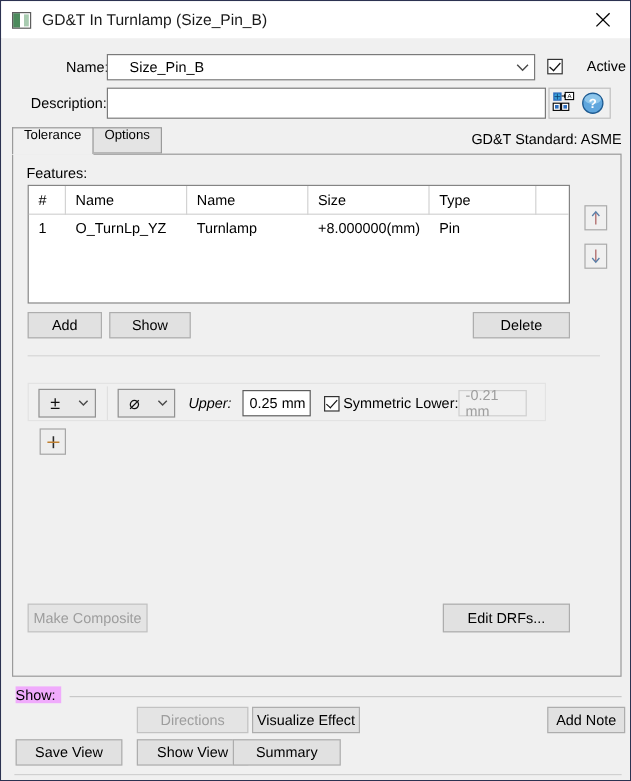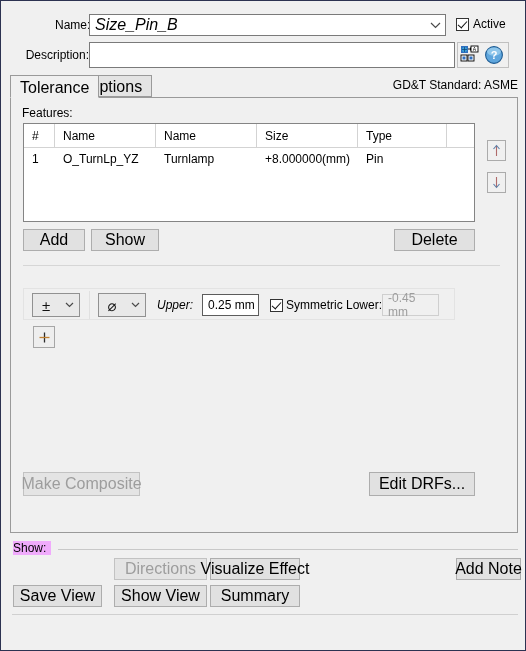--- a/index.html
+++ b/index.html
@@ -87,35 +87,34 @@
   }
   #name-combo {
     position: absolute;
     left: 88px; top: 0;
     width: 357px; height: 22px;
     background: #fff;
     border: 1px solid #7a7a7a;
     display: flex; align-items: center;
   }
   #name-value {
-    padding-left: 5px;
-    font-size: 16px;
+    padding-left: 18px;
+    font-size: 12px;
     flex: 1 1 auto;
     white-space: nowrap;
     overflow: hidden;
-    font-style: italic;
   }
   #name-combo-arrow {
     width: 20px; height: 20px;
     display: flex; align-items: center; justify-content: center;
   }
   #active-check {
     position: absolute;
     left: 455px; top: 3px;
-    display: flex; align-items: center; gap: 4px;
+    display: flex; align-items: center; gap: 20px;
   }
 
   .cbox {
     width: 13px; height: 13px;
     border: 1px solid #333;
     background: #fff;
     position: relative;
     flex: 0 0 auto;
   }
   .cbox.checked::after {
@@ -166,23 +165,23 @@
 
   
   #tabstrip {
     position: absolute;
     left: 9px; top: 74px;
     width: 508px; height: 22px;
   }
   .tab {
     position: absolute;
     top: 0; height: 22px;
-    display: flex; align-items: flex-end;
+    display: flex; align-items: flex-start;
     padding: 0 9px;
-    font-size: 16px;
+    font-size: 11px;
     border: 1px solid #9a9a9a;
     background: #e4e4e4;
   }
   .tab.active {
     background: #f0f0f0;
     border-bottom: 1px solid #f0f0f0;
     z-index: 2;
     height: 23px;
   }
   #tab-tolerance { left: 0; }
@@ -257,21 +256,21 @@
     background: #f0f0f0;
     display: flex; align-items: center; justify-content: center;
   }
   #btn-up { left: 476px; top: 42px; }
   #btn-down { left: 476px; top: 74px; }
 
   
   .btn {
     border: 1px solid #adadad;
     background: #e1e1e1;
-    font-size: 16px;
+    font-size: 12px;
     font-family: "Liberation Sans", sans-serif;
     color: #000;
     display: flex; align-items: center; justify-content: center;
     position: absolute;
     cursor: default;
     white-space: nowrap;
   }
   .btn.disabled { color: #9d9d9d; background: #e4e4e4; border-color: #c2c2c2; }
 
   #btn-add   { left: 12px;  top: 131px; width: 62px; height: 22px; }
@@ -346,21 +345,21 @@
 
   #btn-plus {
     position: absolute;
     left: 22px; top: 228px;
     width: 22px; height: 22px;
     border: 1px solid #a6a6a6;
     background: #eeeeee;
     display: flex; align-items: center; justify-content: center;
   }
 
-  #btn-make-composite { left: 12px;  top: 374px; width: 117px; height: 24px; }
+  #btn-make-composite { left: 12px;  top: 374px; width: 100px; height: 24px; }
   #btn-edit-drfs      { left: 358px; top: 374px; width: 106px; height: 24px; }
 
   
   #show-group {
     position: absolute;
     left: 9px; top: 540px;
     width: 508px; height: 70px;
   }
   #show-label {
     position: absolute; left: 3px; top: 0;
@@ -374,34 +373,44 @@
     width: 460px; height: 1px;
     background: #c8c8c8;
   }
   .showbtn { height: 22px; }
   #btn-features   { left: 3px;   top: 17px; width: 89px; }
   #btn-directions { left: 104px; top: 17px; width: 93px; }
   #btn-visualize  { left: 200px; top: 17px; width: 90px; }
   #btn-add-note   { left: 446px; top: 17px; width: 65px; }
   #btn-save-view  { left: 3px;   top: 44px; width: 89px; }
   #btn-show-view  { left: 104px; top: 44px; width: 93px; }
-  #btn-summary    { left: 200px; top: 44px; width: 90px; }
+  #btn-summary    { left: 184px; top: 44px; width: 90px; }
 
   #hr2 {
     position: absolute;
     left: 11px; top: 613px;
     width: 506px; height: 1px;
     background: #d0d0d0;
   }
 </style>
 </head>
 <body>
 
 <div id="window">
 
+  <div id="titlebar">
+    <div id="title-icon"></div>
+    <div id="title-text">GD&amp;T In Turnlamp (Size_Pin_B)</div>
+    <div id="close-btn">
+      <svg width="13" height="13" viewBox="0 0 13 13">
+        <line x1="1" y1="1" x2="12" y2="12" stroke="#000" stroke-width="1.1"></line>
+        <line x1="12" y1="1" x2="1" y2="12" stroke="#000" stroke-width="1.1"></line>
+      </svg>
+    </div>
+  </div>
 
   <div id="dlg-body">
 
     <div id="name-row">
       <div id="name-label" class="lbl">Name:</div>
       <div id="name-combo">
         <div id="name-value">Size_Pin_B</div>
         <div id="name-combo-arrow">
           <svg width="11" height="7" viewBox="0 0 11 7">
             <polyline points="1,1 5.5,5.5 10,1" fill="none" stroke="#4a4a4a" stroke-width="1.2"></polyline>
@@ -512,21 +521,21 @@
               <polyline points="1,1 4.5,4.5 8,1" fill="none" stroke="#4a4a4a" stroke-width="1.2"></polyline>
             </svg>
           </span>
         </div>
         <div id="upper-label" class="lbl">Upper:</div>
         <div id="upper-input">0.25 mm</div>
         <div id="sym-lower-check">
           <span class="cbox checked"></span>
           <span class="lbl">Symmetric Lower:</span>
         </div>
-        <div id="lower-input">-0.45 mm</div>
+        <div id="lower-input">-0.21 mm</div>
       </div>
 
       <div id="btn-plus">
         <svg width="11" height="11" viewBox="0 0 11 11">
           <line x1="5.5" y1="0.5" x2="5.5" y2="10.5" stroke="#2b2b2b" stroke-width="1.3"></line>
           <line x1="0.5" y1="5.5" x2="10.5" y2="5.5" stroke="#c08030" stroke-width="1.3"></line>
         </svg>
       </div>
 
       <div id="btn-make-composite" class="btn disabled">Make Composite</div>

